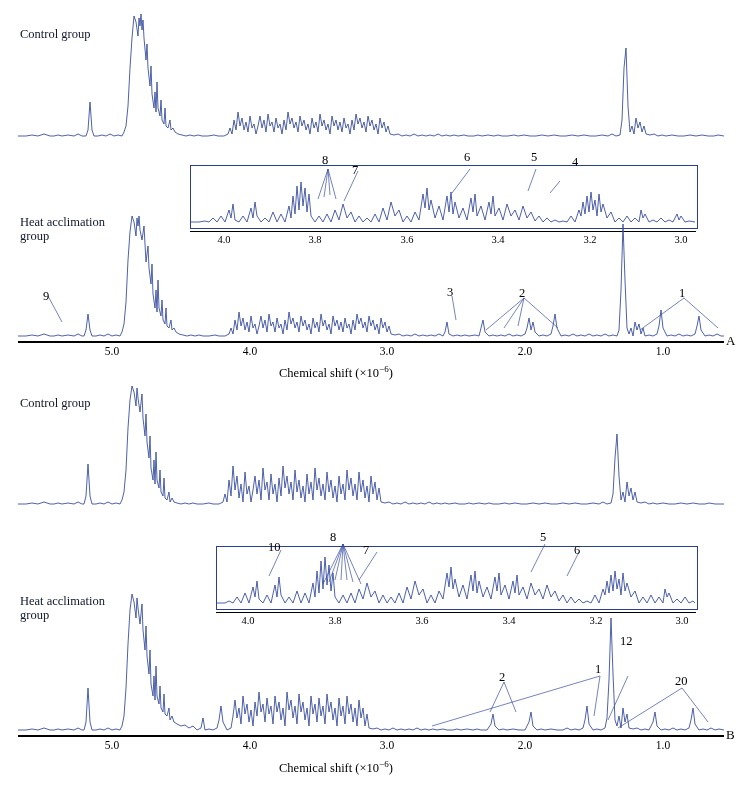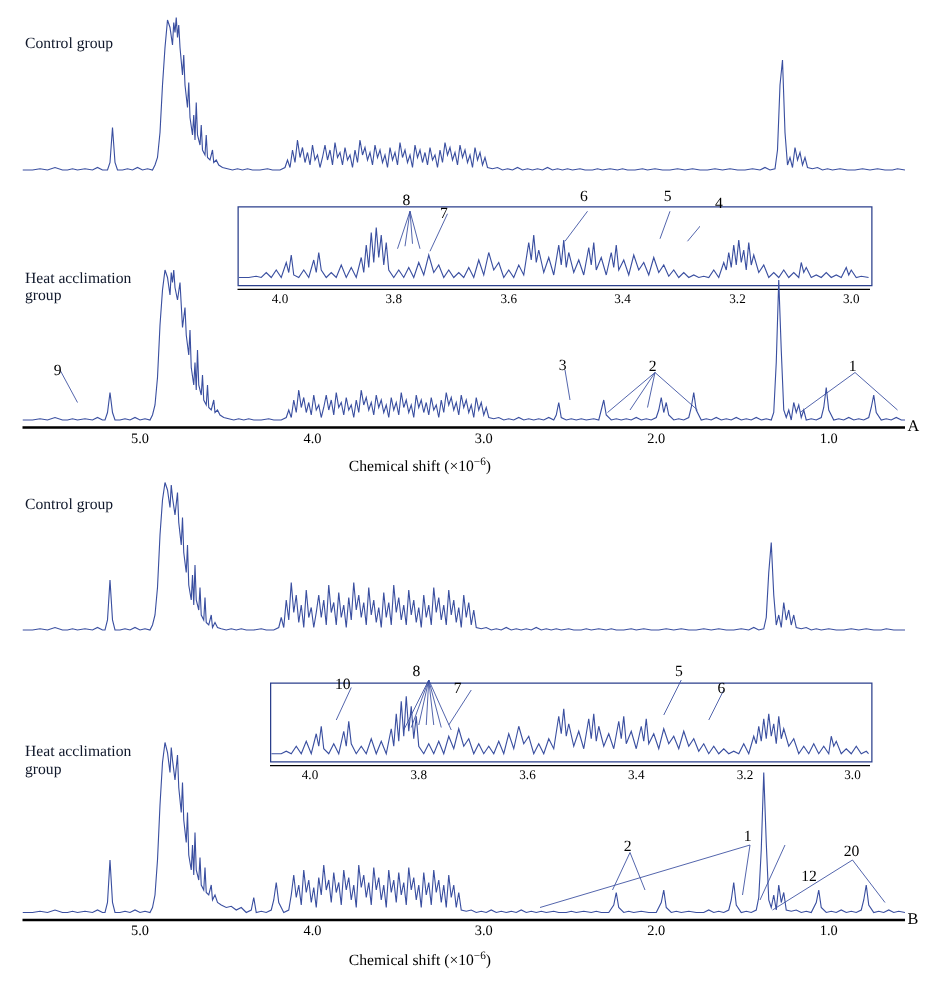--- a/index.html
+++ b/index.html
@@ -152,21 +152,21 @@
         <path d="M486,22 L498,52"></path>
       <path d="M582,16 L414,66"></path>
         <path d="M582,16 L576,56"></path>
       <path d="M610,16 L590,60"></path>
       <path d="M664,28 L600,68"></path>
         <path d="M664,28 L690,62"></path>
     </g>
   </svg>
   <div class="num" style="left:499px;top:670px;">2</div>
   <div class="num" style="left:595px;top:662px;">1</div>
-  <div class="num" style="left:620px;top:694px;margin-left:21px;">12</div>
+  <div class="num" style="left:620px;top:634px;">12</div>
   <div class="num" style="left:675px;top:674px;">20</div>
 
   <div class="axisline" style="left:18px;top:735px;width:706px;height:2px;"></div>
   <div class="tick-lbl" style="left:95px;top:739px;width:34px;">5.0</div>
   <div class="tick-lbl" style="left:233px;top:739px;width:34px;">4.0</div>
   <div class="tick-lbl" style="left:370px;top:739px;width:34px;">3.0</div>
   <div class="tick-lbl" style="left:508px;top:739px;width:34px;">2.0</div>
   <div class="tick-lbl" style="left:646px;top:739px;width:34px;">1.0</div>
 
   <div class="panel-letter" style="left:726px;top:727px;">B</div>

